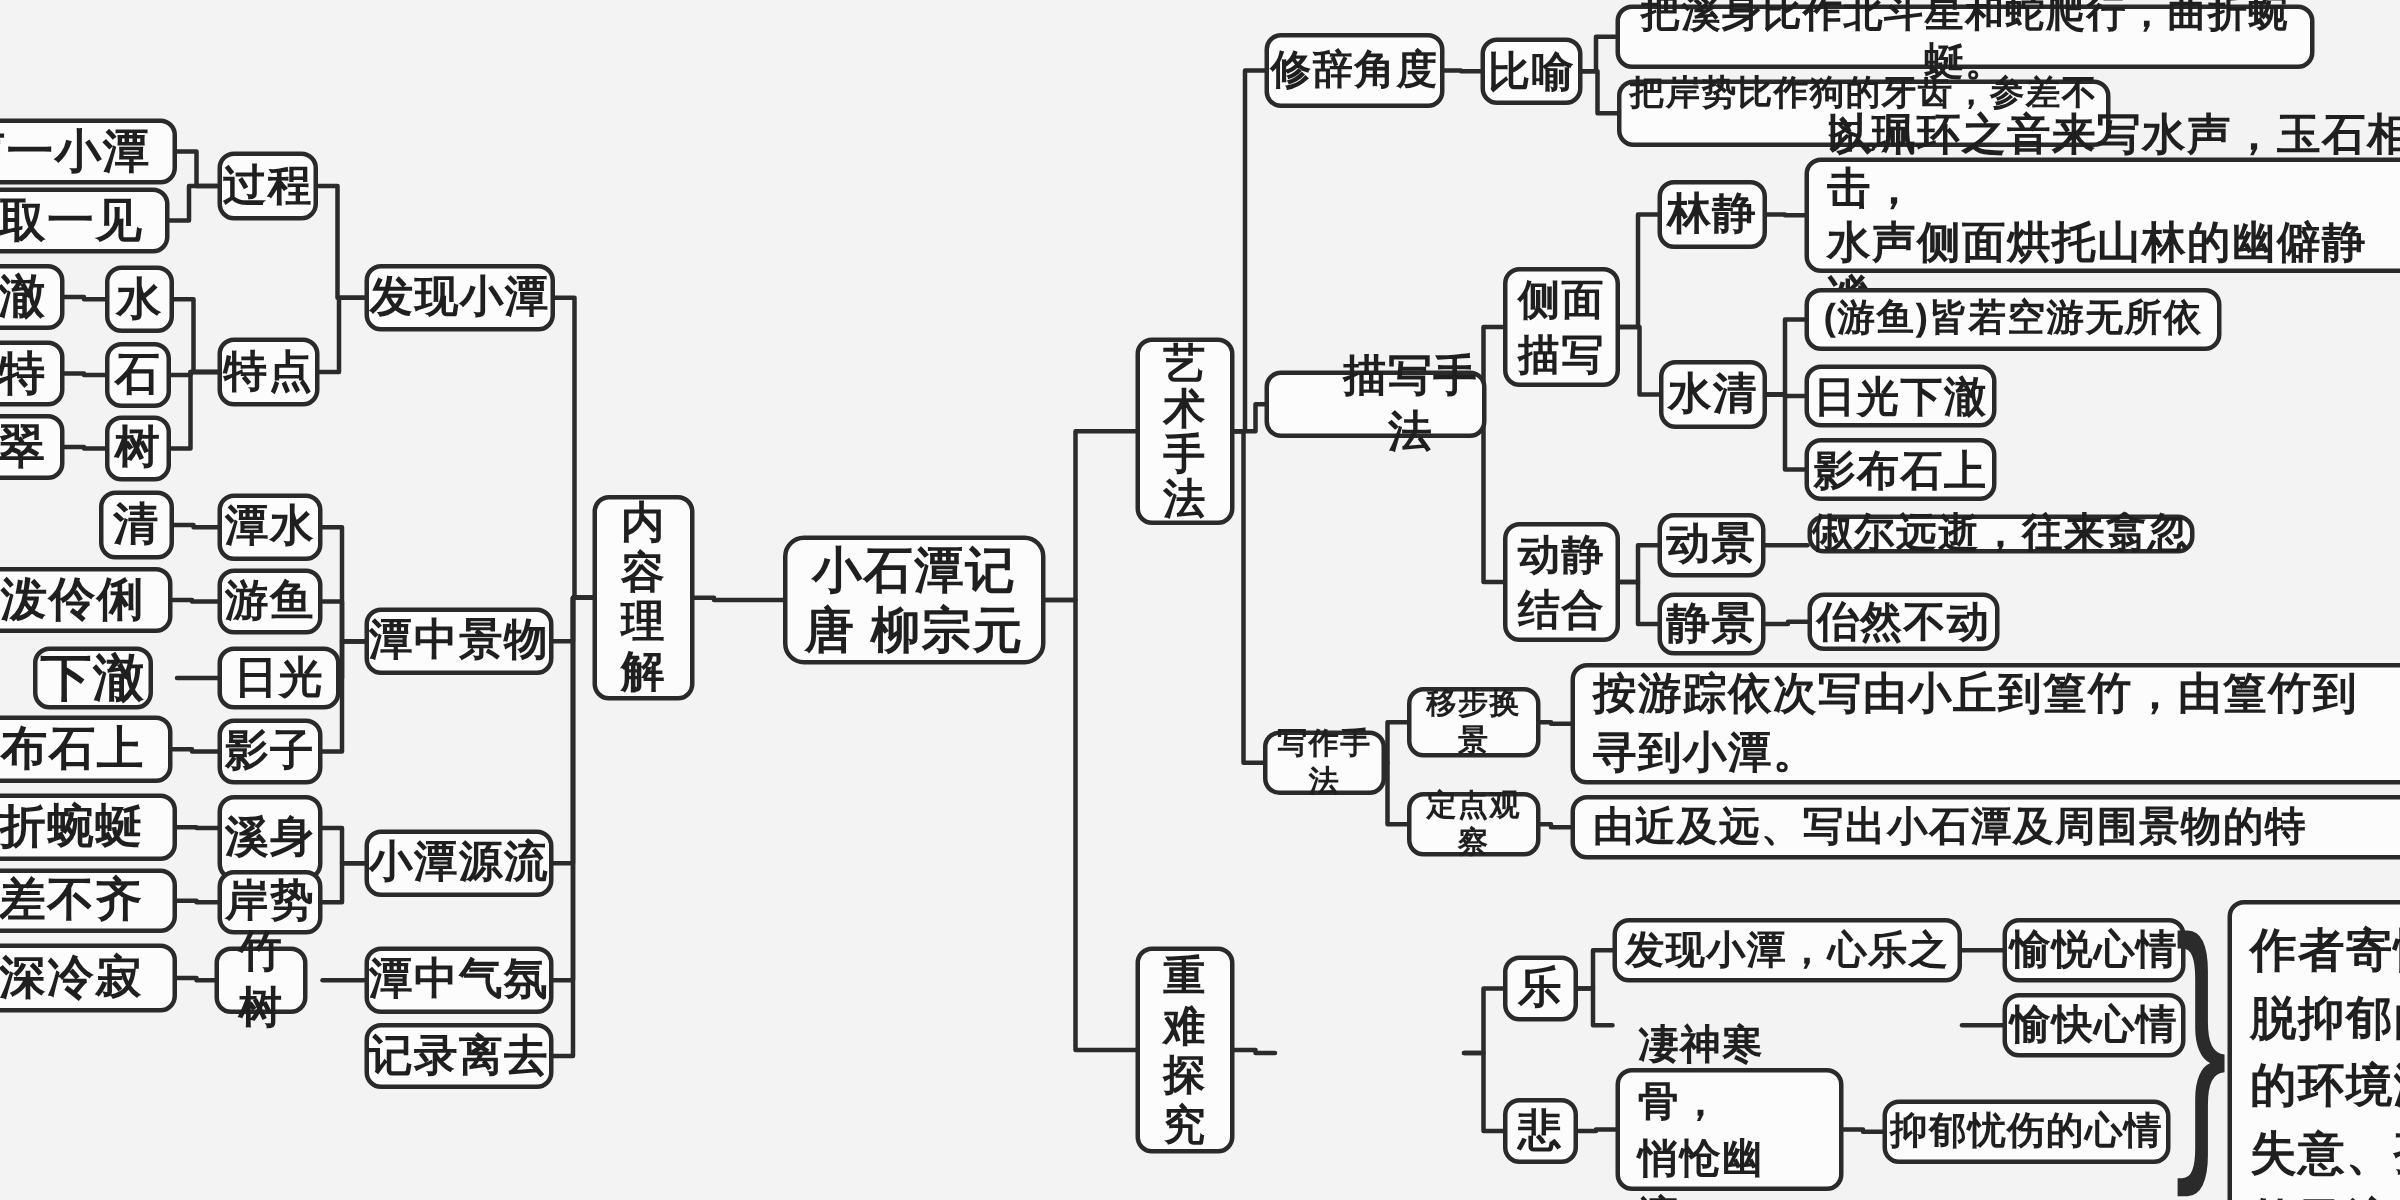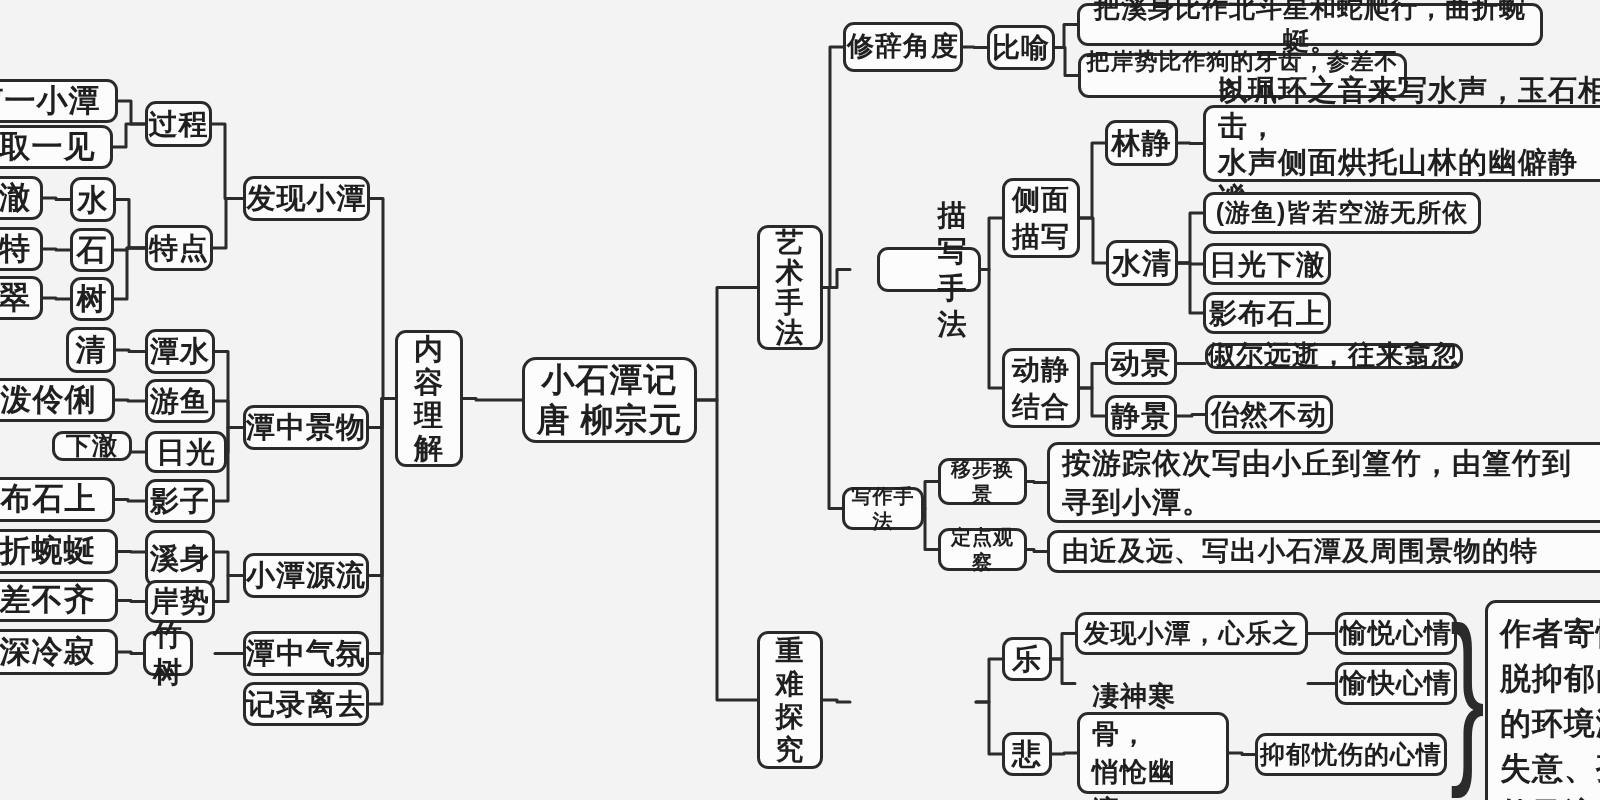--- a/index.html
+++ b/index.html
@@ -96,38 +96,38 @@
       <path d="M 1229 753 H 1242 V 754.5 H 1255"></path>
     </svg>
 
   <div class="node" id="node-sound-pond" style="left:-45px;top:79px;width:163px;height:44px;font-size:31px;">声一小潭</div>
   <div class="node" id="node-cut-take-see" style="left:-50px;top:125px;width:163px;height:44px;font-size:31px;">一取一见</div>
   <div class="node" id="node-clear-limpid" style="left:-45px;top:176px;width:88px;height:44px;font-size:31px;">清澈</div>
   <div class="node" id="node-unique" style="left:-45px;top:227px;width:88px;height:44px;font-size:31px;">奇特</div>
   <div class="node" id="node-verdant" style="left:-45px;top:276px;width:88px;height:44px;font-size:31px;">青翠</div>
   <div class="node" id="node-clear" style="left:66px;top:327px;width:50px;height:46px;font-size:30px;">清</div>
   <div class="node" id="node-lively" style="left:-50px;top:378px;width:165px;height:44px;font-size:31px;">活泼伶俐</div>
-  <div class="node" id="node-down-through" style="left:52px;top:431px;width:80px;height:30px;font-size:25px;">下澈</div>
+  <div class="node" id="node-down-through" style="left:22px;top:431px;width:80px;height:42px;font-size:34px;">下澈</div>
   <div class="node" id="node-shadow-on-stone" style="left:-50px;top:477px;width:165px;height:45px;font-size:31px;">影布石上</div>
   <div class="node" id="node-winding" style="left:-55px;top:529px;width:173px;height:45px;font-size:31px;">曲折蜿蜒</div>
   <div class="node" id="node-jagged" style="left:-55px;top:579px;width:173px;height:43px;font-size:31px;">参差不齐</div>
   <div class="node" id="node-secluded" style="left:-55px;top:629px;width:173px;height:46px;font-size:31px;">幽深冷寂</div>
 
   <div class="node" id="node-process" style="left:145px;top:101px;width:67px;height:46px;font-size:29px;">过程</div>
   <div class="node" id="node-water" style="left:70px;top:177px;width:46px;height:45px;font-size:30px;">水</div>
   <div class="node" id="node-stone" style="left:70px;top:228px;width:44px;height:44px;font-size:30px;">石</div>
   <div class="node" id="node-tree" style="left:70px;top:277px;width:44px;height:44px;font-size:30px;">树</div>
   <div class="node" id="node-features" style="left:145px;top:225px;width:68px;height:46px;font-size:29px;">特点</div>
   <div class="node" id="node-pond-water" style="left:145px;top:329px;width:70px;height:45px;font-size:29px;">潭水</div>
   <div class="node" id="node-swim-fish" style="left:145px;top:379px;width:70px;height:44px;font-size:29px;">游鱼</div>
   <div class="node" id="node-sunlight" style="left:145px;top:431px;width:82px;height:42px;font-size:29px;">日光</div>
   <div class="node" id="node-shadow" style="left:145px;top:479px;width:70px;height:44px;font-size:29px;">影子</div>
   <div class="node" id="node-stream-body" style="left:145px;top:530px;width:70px;height:57px;font-size:29px;">溪身</div>
   <div class="node" id="node-bank-shape" style="left:145px;top:580px;width:70px;height:43px;font-size:29px;">岸势</div>
-  <div class="node" id="node-bamboo-tree" style="left:143px;top:631px;width:50px;height:45px;font-size:29px;">竹树</div>
+  <div class="node" id="node-bamboo-tree" style="left:143px;top:631px;width:62px;height:45px;font-size:29px;">竹树</div>
 
   <div class="node" id="node-discover-pond" style="left:243px;top:176px;width:127px;height:45px;font-size:29px;">发现小潭</div>
   <div class="node" id="node-pond-scenery" style="left:243px;top:405px;width:126px;height:45px;font-size:29px;">潭中景物</div>
   <div class="node" id="node-pond-mood" style="left:243px;top:631px;width:126px;height:45px;font-size:29px;">潭中气氛</div>
   <div class="node" id="node-pond-source" style="left:243px;top:553px;width:126px;height:45px;font-size:29px;">小潭源流</div>
   <div class="node" id="node-record-leave" style="left:243px;top:682px;width:126px;height:44px;font-size:29px;">记录离去</div>
 
   <div class="node" id="node-content-understanding" style="left:395px;top:330px;width:68px;height:137px;font-size:29px;line-height:33px;">内
 容
 理
@@ -139,25 +139,25 @@
   <div class="node" id="node-art-technique" style="left:757px;top:225px;width:66px;height:125px;font-size:28px;line-height:30px;">艺
 术
 手
 法</div>
   <div class="node" id="node-key-exploration" style="left:757px;top:631px;width:66px;height:138px;font-size:28px;line-height:33px;">重
 难
 探
 究</div>
 
   <div class="node" id="node-rhetoric-angle" style="left:843px;top:22px;width:120px;height:50px;font-size:27px;">修辞角度</div>
-  <div class="node" id="node-metaphor" style="left:987px;top:25px;width:68px;height:45px;font-size:28px;border-radius:12px;">比喻</div>
+  <div class="node" id="node-metaphor" style="left:987px;top:25px;width:68px;height:45px;font-size:28px;">比喻</div>
   <div class="node" id="node-metaphor-stream" style="left:1077px;top:3px;width:466px;height:43px;font-size:26px;">把溪身比作北斗星和蛇爬行，曲折蜿蜒。</div>
   <div class="node" id="node-metaphor-bank" style="left:1078px;top:53px;width:329px;height:45px;font-size:23px;">把岸势比作狗的牙齿，参差不齐。</div>
 
-  <div class="node" id="node-description-technique" style="left:877px;top:247px;width:104px;height:45px;font-size:29px;padding-left:47px;">描写手法</div>
+  <div class="node" id="node-description-technique" style="left:843px;top:247px;width:148px;height:45px;font-size:29px;padding-left:47px;">描写手法</div>
   <div class="node" id="node-side-description" style="left:1002px;top:178px;width:78px;height:80px;font-size:28px;line-height:37px;">侧面
 描写</div>
   <div class="node" id="node-forest-quiet" style="left:1105px;top:120px;width:73px;height:46px;font-size:29px;">林静</div>
   <div class="node ta-l" id="node-forest-quiet-desc" style="left:1203px;top:105px;width:440px;height:77px;font-size:29px;line-height:36px;">以珮环之音来写水声，玉石相击，
 水声侧面烘托山林的幽僻静谧。</div>
   <div class="node" id="node-water-clear" style="left:1106px;top:240px;width:72px;height:46px;font-size:29px;">水清</div>
   <div class="node" id="node-fish-swim-desc" style="left:1203px;top:192px;width:278px;height:42px;font-size:25px;">(游鱼)皆若空游无所依</div>
   <div class="node" id="node-sunlight-desc" style="left:1203px;top:243px;width:128px;height:42px;font-size:28px;">日光下澈</div>
   <div class="node" id="node-shadow-desc" style="left:1203px;top:292px;width:128px;height:42px;font-size:28px;">影布石上</div>
   <div class="node" id="node-dynamic-static" style="left:1002px;top:348px;width:78px;height:80px;font-size:28px;line-height:37px;">动静

